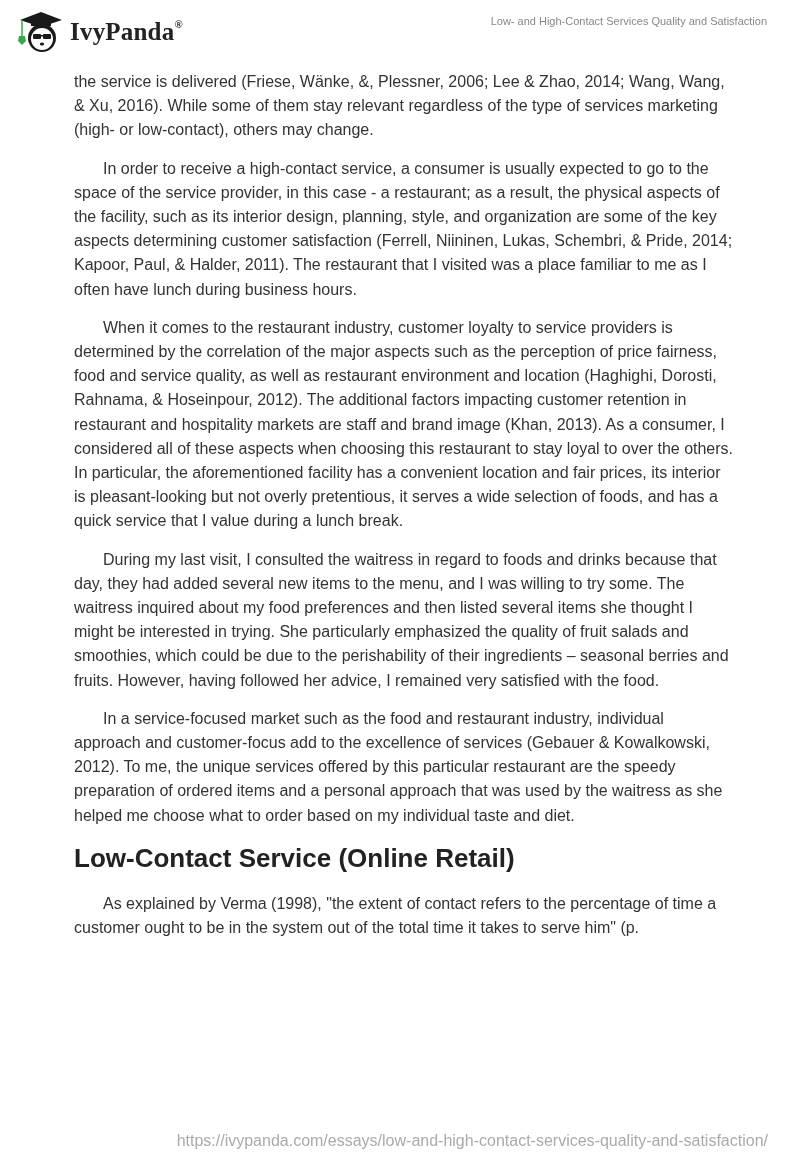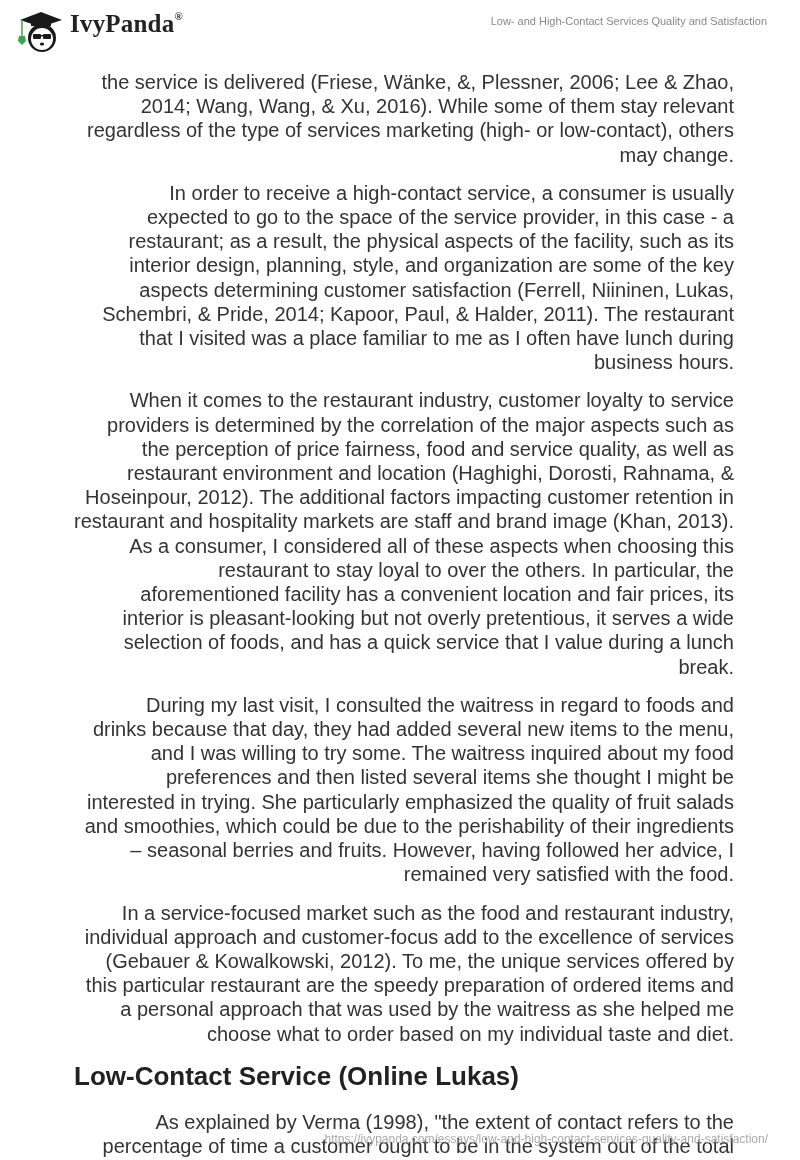--- a/index.html
+++ b/index.html
@@ -1,29 +1,29 @@
 <!DOCTYPE html>
 <html><head>
   <meta charset="utf-8">
   <style>
     html, body { margin: 0; padding: 0; background: #ffffff; }
     body { width: 800px; height: 1160px; position: relative; overflow: hidden;
            font-family: "Liberation Sans", sans-serif; color: #333333; }
     .header { position: absolute; left: 0; top: 0; width: 800px; height: 60px; }
-    .logo { position: absolute; left: 18px; top: 10px; display: flex; align-items: flex-start; }
+    .logo { position: absolute; left: 18px; top: 10px; display: flex; align-items: center; }
     .logo svg { display: block; }
     .logo-text { font-family: "Liberation Serif", serif; font-weight: bold; font-size: 25px;
                  color: #222; margin-left: 6px; letter-spacing: 0.2px; }
     .logo-text sup { font-size: 11px; vertical-align: super; position: relative; top: -3px; }
     .doc-title { position: absolute; right: 33px; top: 15px; font-size: 11px; color: #888888; }
     .content { position: absolute; left: 74px; top: 70px; width: 660px; }
-    p { margin: 0 0 14px 0; font-size: 20px; line-height: 24.2px; color: #333; text-align: right; }
+    p { margin: 0 0 14px 0; font-size: 16px; line-height: 24.2px; color: #333; }
     p.indent { text-indent: 29px; }
     h2 { margin: 10px 0 18px 0; font-size: 26px; font-weight: bold; color: #222; line-height: 32px; }
-    .footer-url { position: absolute; right: 32px; top: 1132px; font-size: 12px; color: #aaaaaa; }
+    .footer-url { position: absolute; right: 32px; top: 1132px; font-size: 16px; color: #aaaaaa; }
   </style>
 </head>
 <body>
 
 <div class="header">
   <div class="logo">
     <svg width="46" height="44" viewBox="0 0 46 44">
       <polygon points="23,2 44,10 23,17 2,10" fill="#1a1a1a"></polygon>
       <rect x="13" y="11" width="20" height="5" fill="#1a1a1a"></rect>
       <line x1="4" y1="10" x2="4" y2="26" stroke="#3aa64a" stroke-width="1.5"></line>
@@ -41,17 +41,17 @@
 </div>
 
 <div class="content">
   <p>the service is delivered (Friese, Wänke, &amp;, Plessner, 2006; Lee &amp; Zhao, 2014; Wang, Wang, &amp; Xu, 2016). While some of them stay relevant regardless of the type of services marketing (high- or low-contact), others may change.</p>
 
   <p class="indent">In order to receive a high-contact service, a consumer is usually expected to go to the space of the service provider, in this case - a restaurant; as a result, the physical aspects of the facility, such as its interior design, planning, style, and organization are some of the key aspects determining customer satisfaction (Ferrell, Niininen, Lukas, Schembri, &amp; Pride, 2014; Kapoor, Paul, &amp; Halder, 2011). The restaurant that I visited was a place familiar to me as I often have lunch during business hours.</p>
   <p class="indent">When it comes to the restaurant industry, customer loyalty to service providers is determined by the correlation of the major aspects such as the perception of price fairness, food and service quality, as well as restaurant environment and location (Haghighi, Dorosti, Rahnama, &amp; Hoseinpour, 2012). The additional factors impacting customer retention in restaurant and hospitality markets are staff and brand image (Khan, 2013). As a consumer, I considered all of these aspects when choosing this restaurant to stay loyal to over the others. In particular, the aforementioned facility has a convenient location and fair prices, its interior is pleasant-looking but not overly pretentious, it serves a wide selection of foods, and has a quick service that I value during a lunch break.</p>
   <p class="indent">During my last visit, I consulted the waitress in regard to foods and drinks because that day, they had added several new items to the menu, and I was willing to try some. The waitress inquired about my food preferences and then listed several items she thought I might be interested in trying. She particularly emphasized the quality of fruit salads and smoothies, which could be due to the perishability of their ingredients – seasonal berries and fruits. However, having followed her advice, I remained very satisfied with the food.</p>
   <p class="indent">In a service-focused market such as the food and restaurant industry, individual approach and customer-focus add to the excellence of services (Gebauer &amp; Kowalkowski, 2012). To me, the unique services offered by this particular restaurant are the speedy preparation of ordered items and a personal approach that was used by the waitress as she helped me choose what to order based on my individual taste and diet.</p>
 
-  <h2>Low-Contact Service (Online Lukas)</h2>
+  <h2>Low-Contact Service (Online Retail)</h2>
   <p class="indent">As explained by Verma (1998), "the extent of contact refers to the percentage of time a customer ought to be in the system out of the total time it takes to serve him" (p.</p>
 </div>
 
 <div class="footer-url">https://ivypanda.com/essays/low-and-high-contact-services-quality-and-satisfaction/</div>
 
 </body></html>

